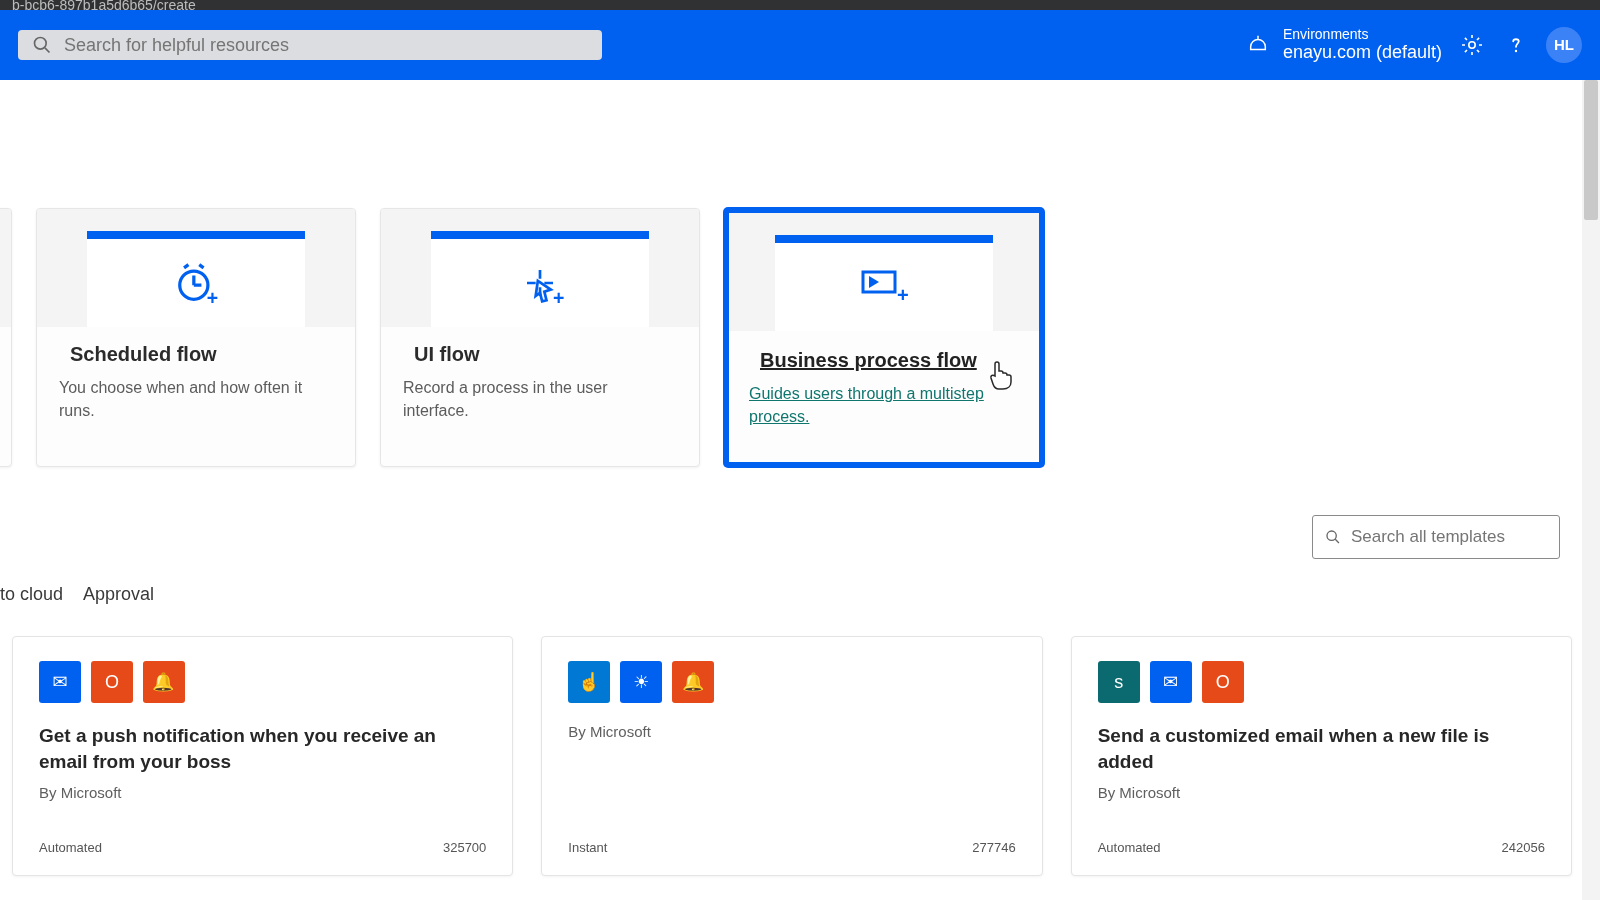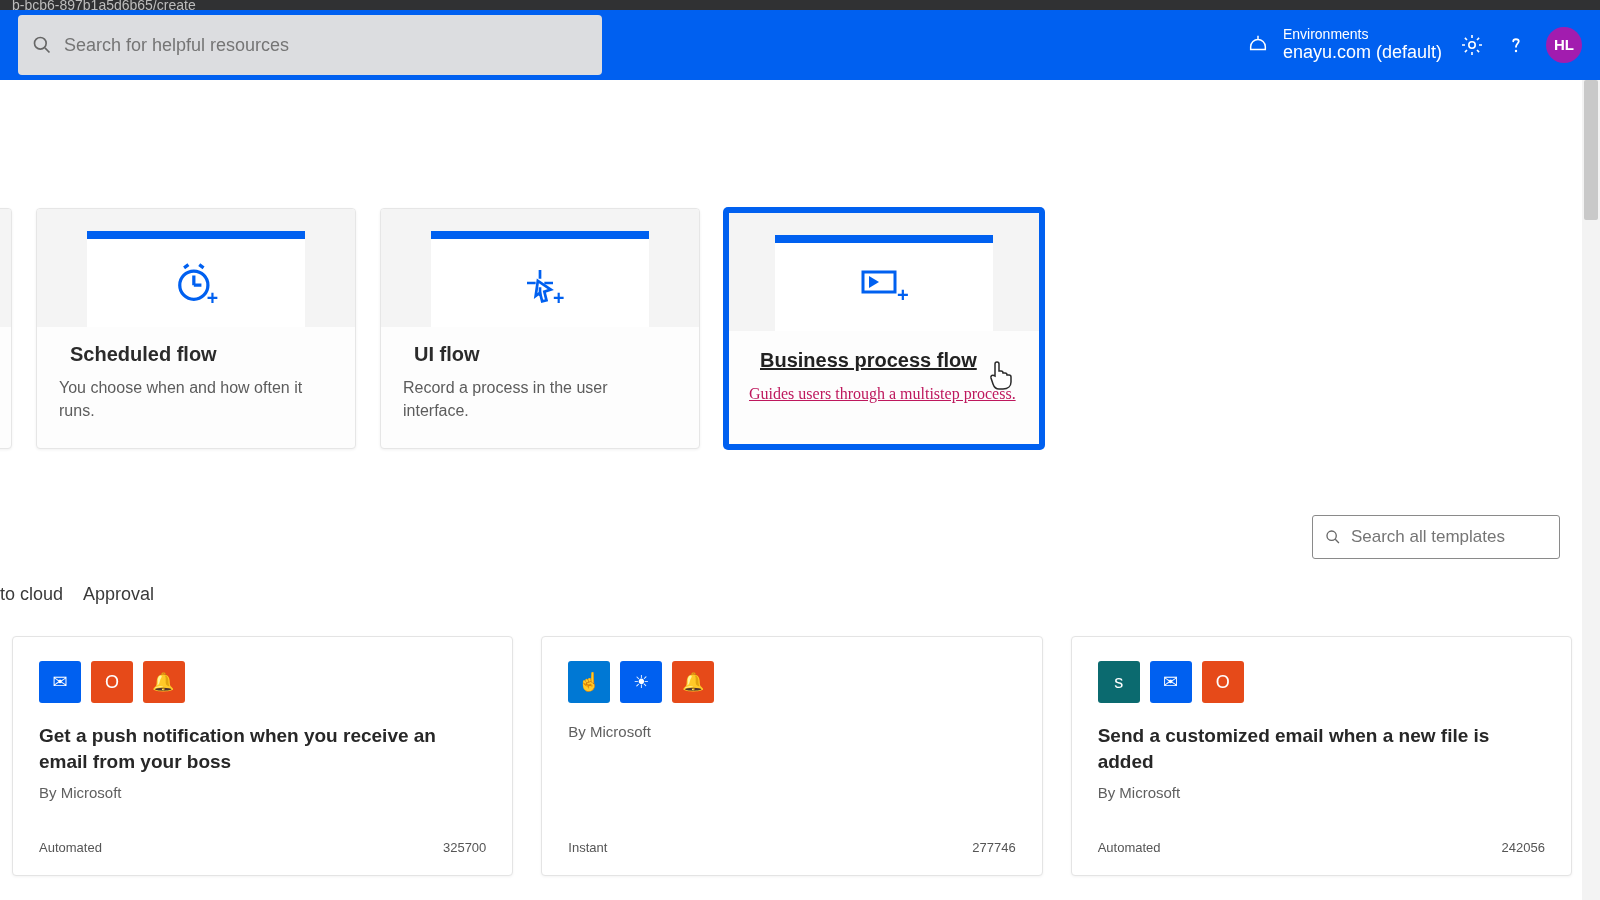--- a/index.html
+++ b/index.html
@@ -10,33 +10,33 @@
     padding: 0 12px; font-size: 14px; position: relative;
   }
   .browser-bar .url { flex: 1; color: #bdbdbd; white-space: nowrap; overflow: hidden; }
 
   
   .app-header {
     height: 70px; background:#0060f0; display:flex; align-items:center; padding:0 18px;
     position:relative;
   }
   .search-box {
-    width: 584px; height:60px; background:#dcdde0; border-radius:4px; display:flex; align-items:center;
+    width: 584px; height:30px; background:#dcdde0; border-radius:4px; display:flex; align-items:center;
     padding:0 14px; gap:12px;justify-content:center;
   }
   .search-box svg { flex:0 0 auto; }
   .search-box input {
     border:none; background:transparent; outline:none; font-size:18px; color:#444; width:100%;
   }
   .hdr-right { margin-left:auto; display:flex; align-items:center; gap:16px; }
   .env { display:flex; align-items:center; gap:14px; color:#fff; }
   .env .lbl { font-size:14px; line-height:1.1; }
   .env .name { font-size:18px; }
   .icon-btn { width:28px;height:28px; display:flex;align-items:center;justify-content:center; cursor:pointer; }
-  .avatar { width:36px;height:36px;border-radius:50%;background:#a21caf;color:#fff;display:flex;align-items:center;justify-content:center;font-size:15px;font-weight:600; }
+  .avatar { width:36px;height:36px;border-radius:50%;background:#3b82f6;color:#fff;display:flex;align-items:center;justify-content:center;font-size:15px;font-weight:600; }
 
   
   .content { position:relative; height: calc(900px - 10px - 70px); overflow:hidden; background:#fff; }
   .vscrollbar { position:absolute; right:0; top:0; bottom:0; width:18px; background:#f3f3f3; }
   .vscrollbar .thumb { position:absolute; left:2px; right:2px; top:0; height:140px; background:#c9c9c9; border-radius:2px; }
 
   
   .flow-row { display:flex; gap:24px; margin-top:128px; margin-left:-148px; }
   .flow-card {
     width:320px; background:#fdfdfd; border:1px solid #e6e6e6; border-radius:4px;
@@ -53,21 +53,21 @@
   .flow-card .body { padding:16px 22px 26px; }
   .flow-card .title { font-size:20px; font-weight:600; color:#2b2b2b; margin-bottom:10px;margin-left:11px; }
   .flow-card .desc { font-size:16px; color:#5c5c5c; line-height:1.45; }
 
   .flow-card.partial { width:160px; }
 
   .flow-card.selected {
     border:5px solid #0060f0; box-shadow:0 0 0 1px #0060f0;
   }
   .flow-card.selected .title { text-decoration:underline; color:#222; }
-  .flow-card.selected .desc { text-decoration:underline; color:#be185d;font-family:Liberation Serif, serif; }
+  .flow-card.selected .desc { text-decoration:underline; color:#0f766e; }
   .flow-card.selected .body { padding:18px 20px 34px; }
 
   
   .cursor { position:absolute; left:988px; top:280px; pointer-events:none; }
 
   
   .tpl-search {
     position:absolute; right:40px; top:435px;
     width:248px; height:44px; border:1px solid #8a8a8a; border-radius:3px;
     display:flex; align-items:center; padding:0 12px; gap:10px;

